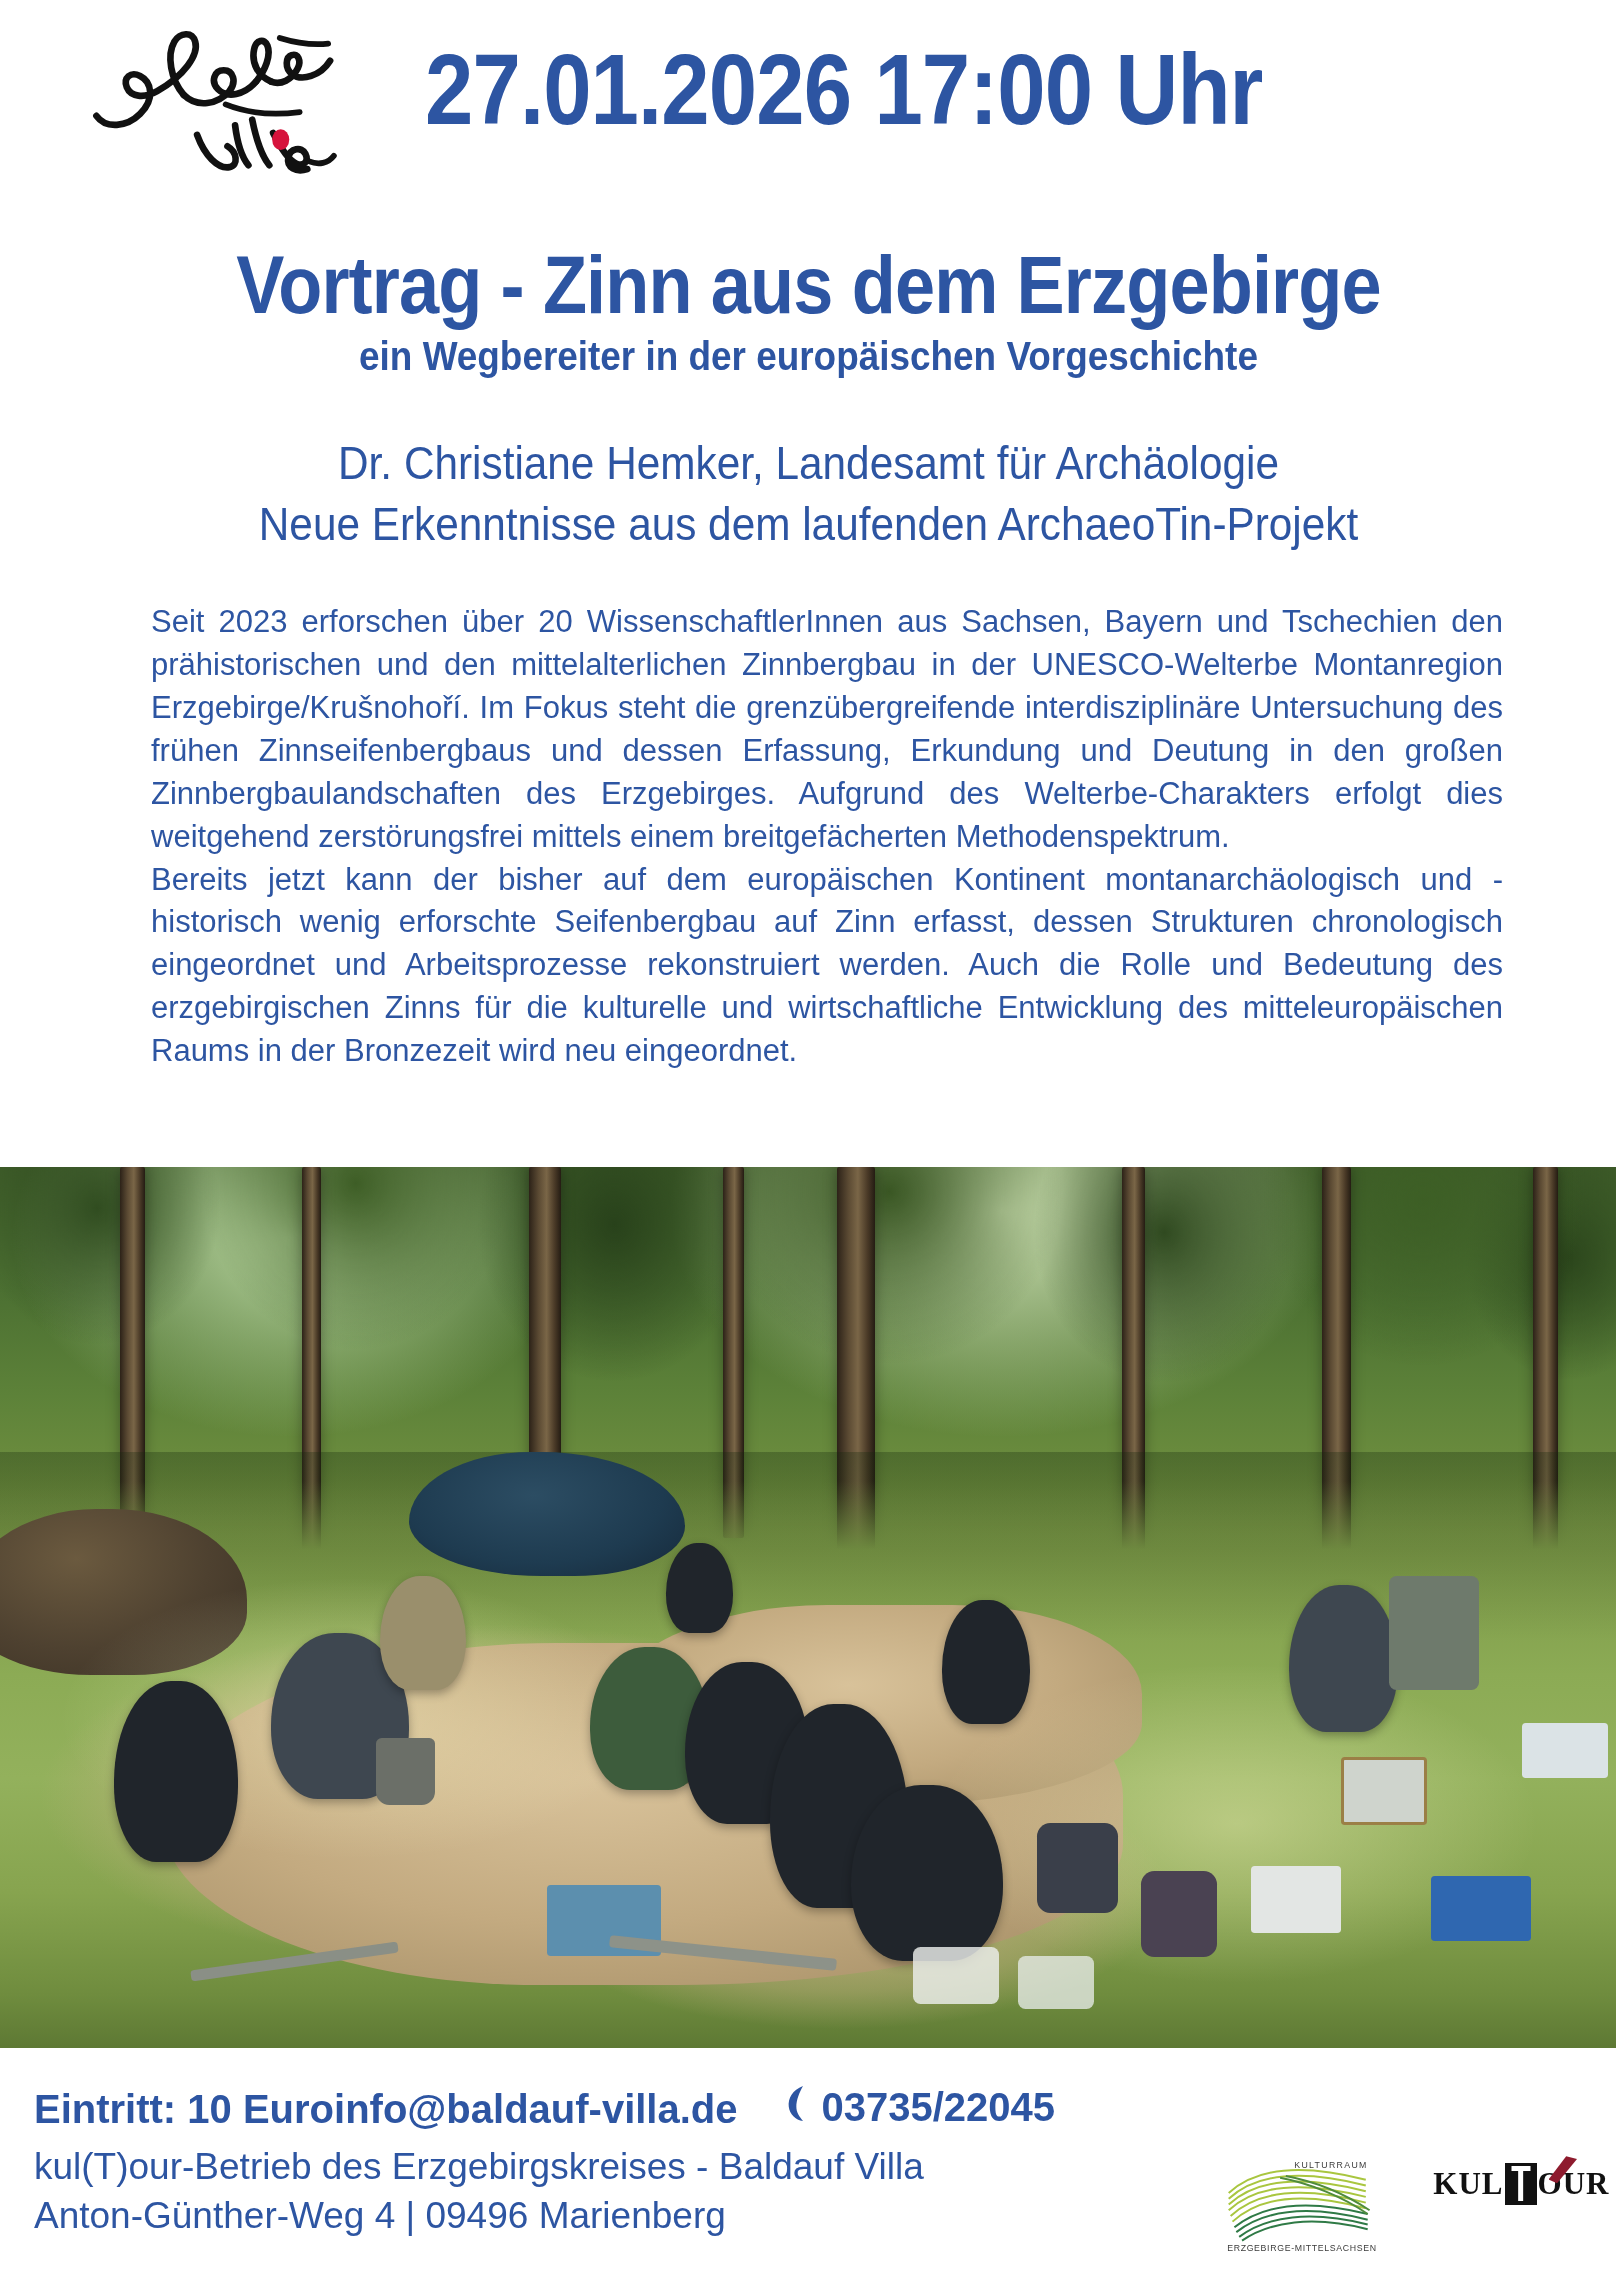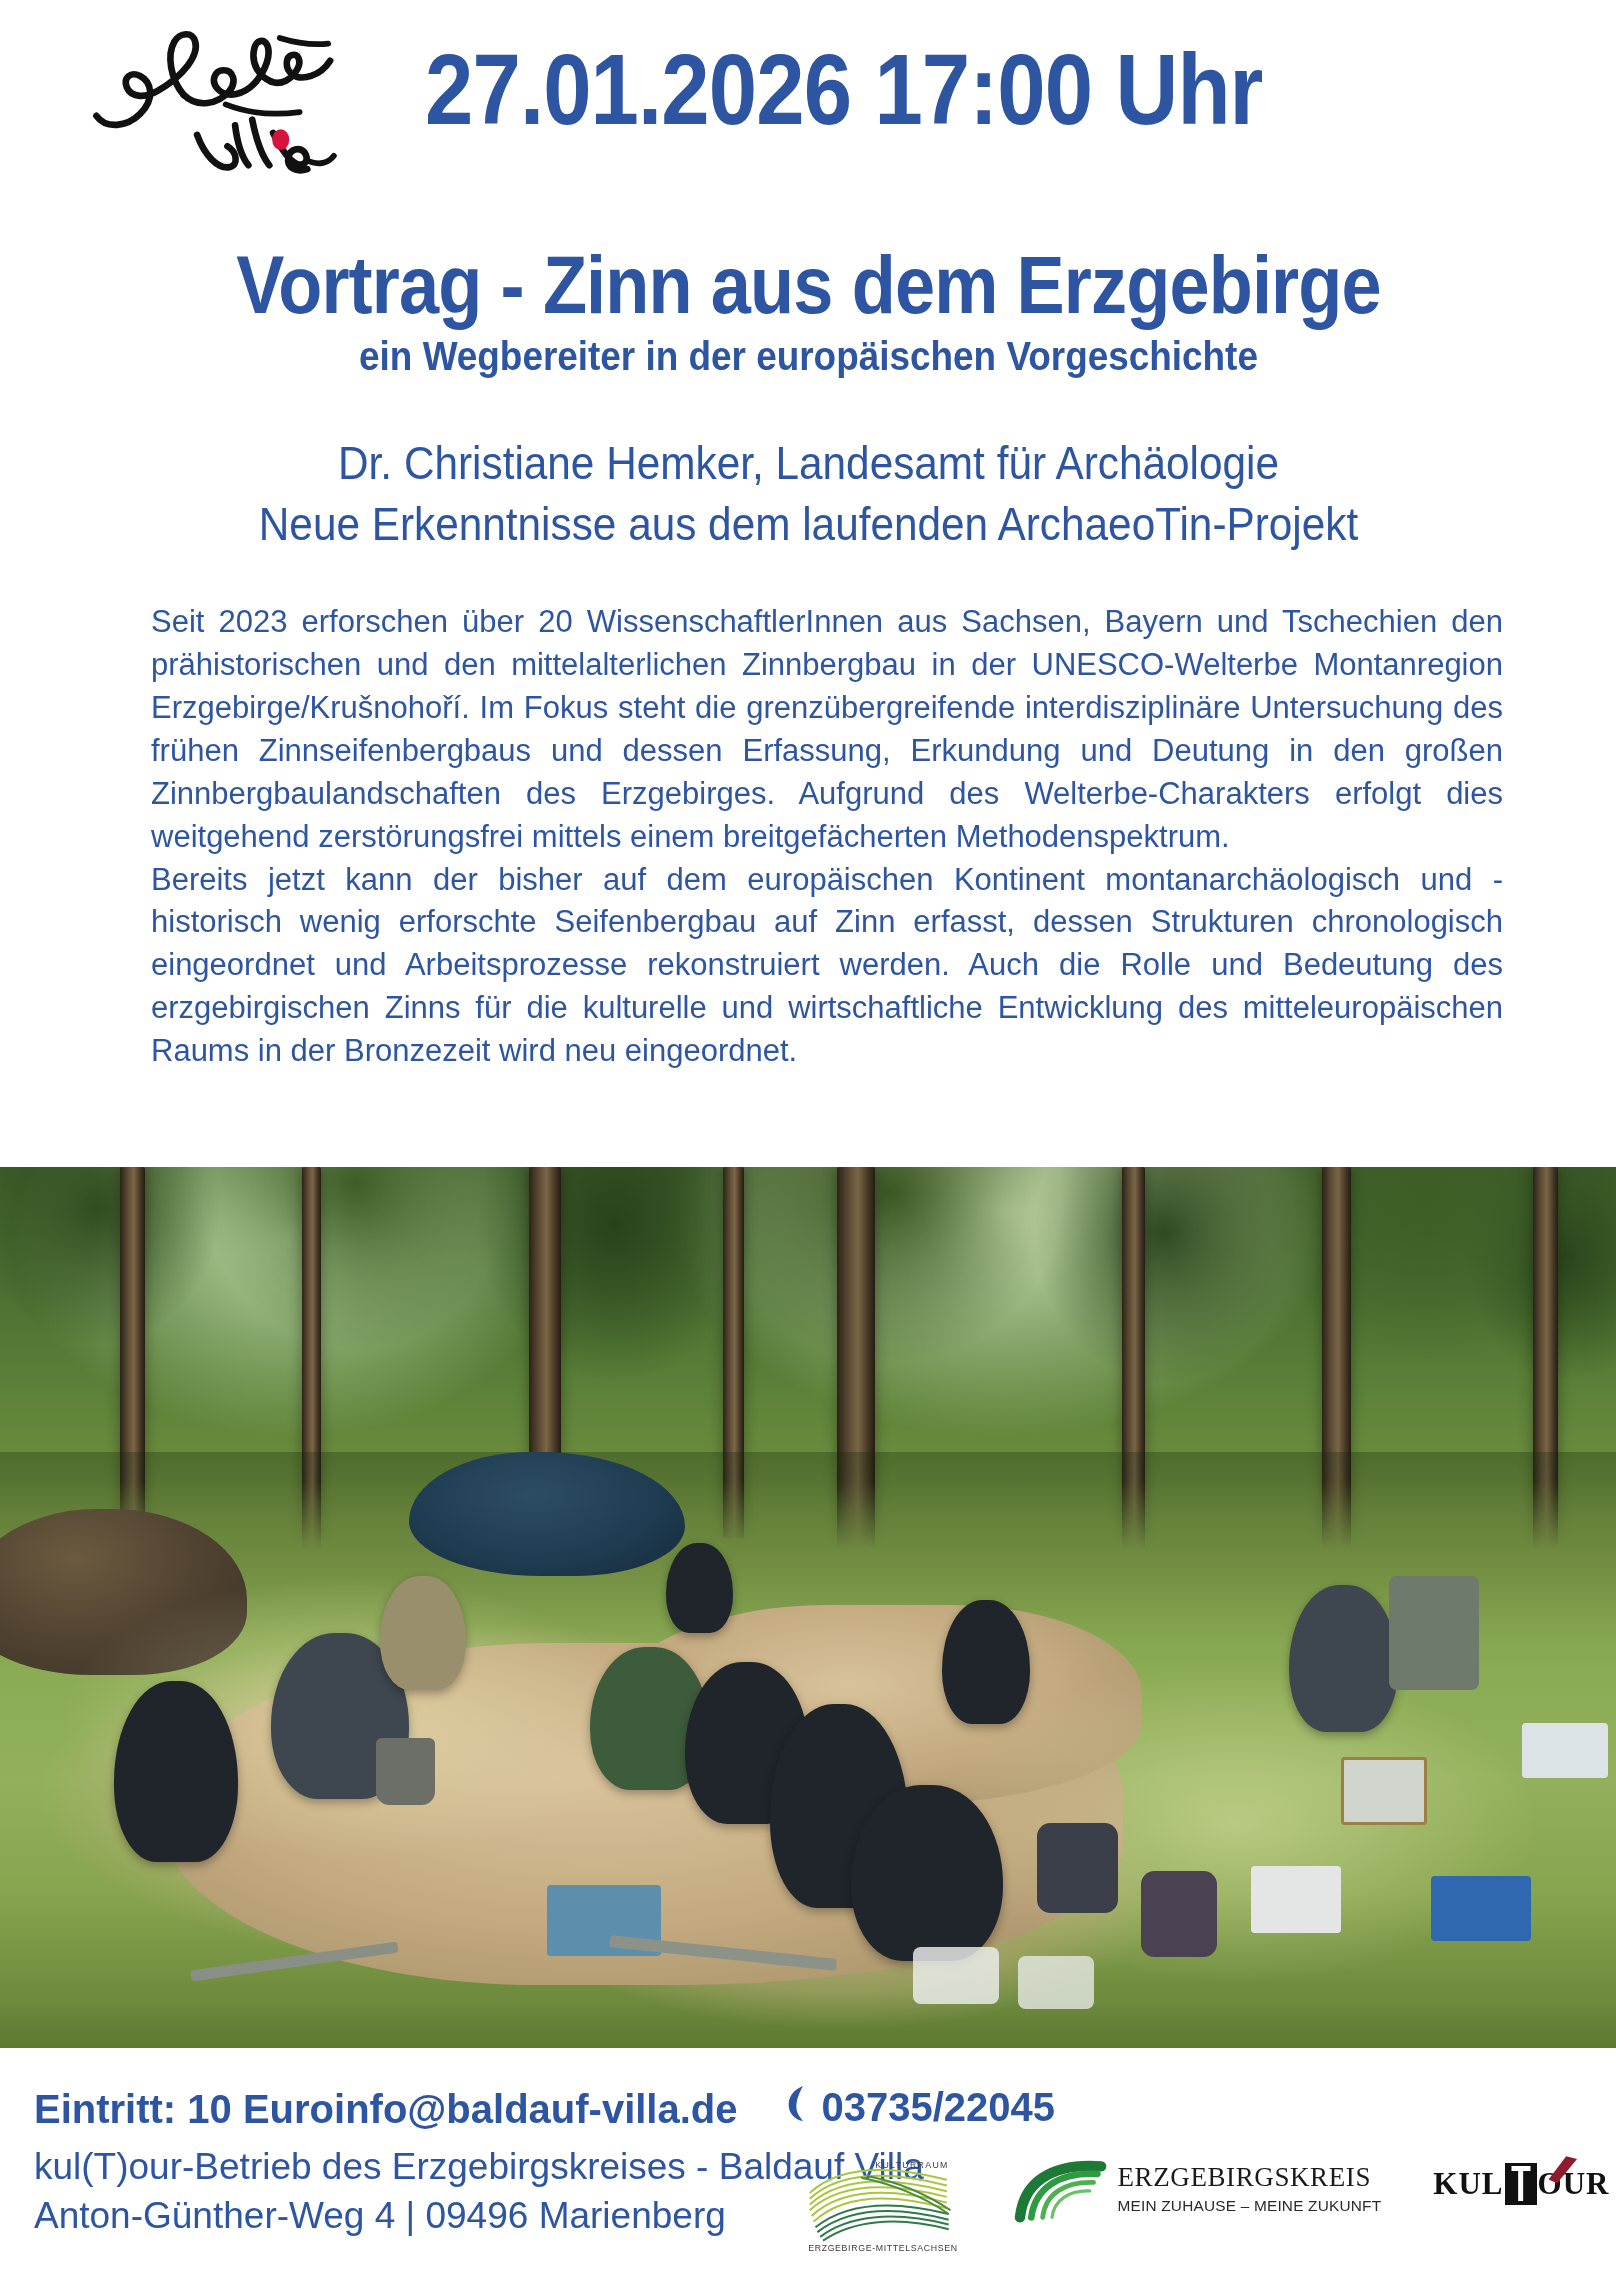--- a/index.html
+++ b/index.html
@@ -339,34 +339,20 @@
           <g stroke="#4f8b3c">
             <path d="M60 24 C92 30 126 44 152 62"></path>
             <path d="M66 22 C98 28 130 42 154 58"></path>
           </g>
         </g>
         <text x="152" y="14" text-anchor="end" font-family="Liberation Sans, sans-serif" font-size="9.2" fill="#3b3b3b" letter-spacing="1.4">KULTURRAUM</text>
         <text x="83" y="101" text-anchor="middle" font-family="Liberation Sans, sans-serif" font-size="9.2" fill="#3b3b3b" letter-spacing="0.7">ERZGEBIRGE-MITTELSACHSEN</text>
       </svg>
     </div>
 
-    <div class="logo-erzkreis">
-      <svg width="95" height="68" viewBox="0 0 100 72">
-        <g fill="none" stroke-linecap="round">
-          <path d="M6 66 C10 30 38 8 92 12" stroke="#1c7a36" stroke-width="11"></path>
-          <path d="M18 66 C22 36 46 18 88 20" stroke="#2f9a42" stroke-width="7"></path>
-          <path d="M30 66 C33 42 52 28 84 29" stroke="#4fb053" stroke-width="5"></path>
-          <path d="M40 66 C42 48 58 37 80 38" stroke="#6cc066" stroke-width="3.4"></path>
-        </g>
-      </svg>
-      <div>
-        <div class="erz-text-main">ERZGEBIRGSKREIS</div>
-        <div class="erz-text-sub">MEIN ZUHAUSE – MEINE ZUKUNFT</div>
-      </div>
-    </div>
 
     <div class="logo-kultour">
       <span>KUL</span>
       <span class="kultour-box">
         <span class="kultour-swoosh"></span>
       </span>
       <span>OUR</span>
     </div>
   </div>
 </div>

